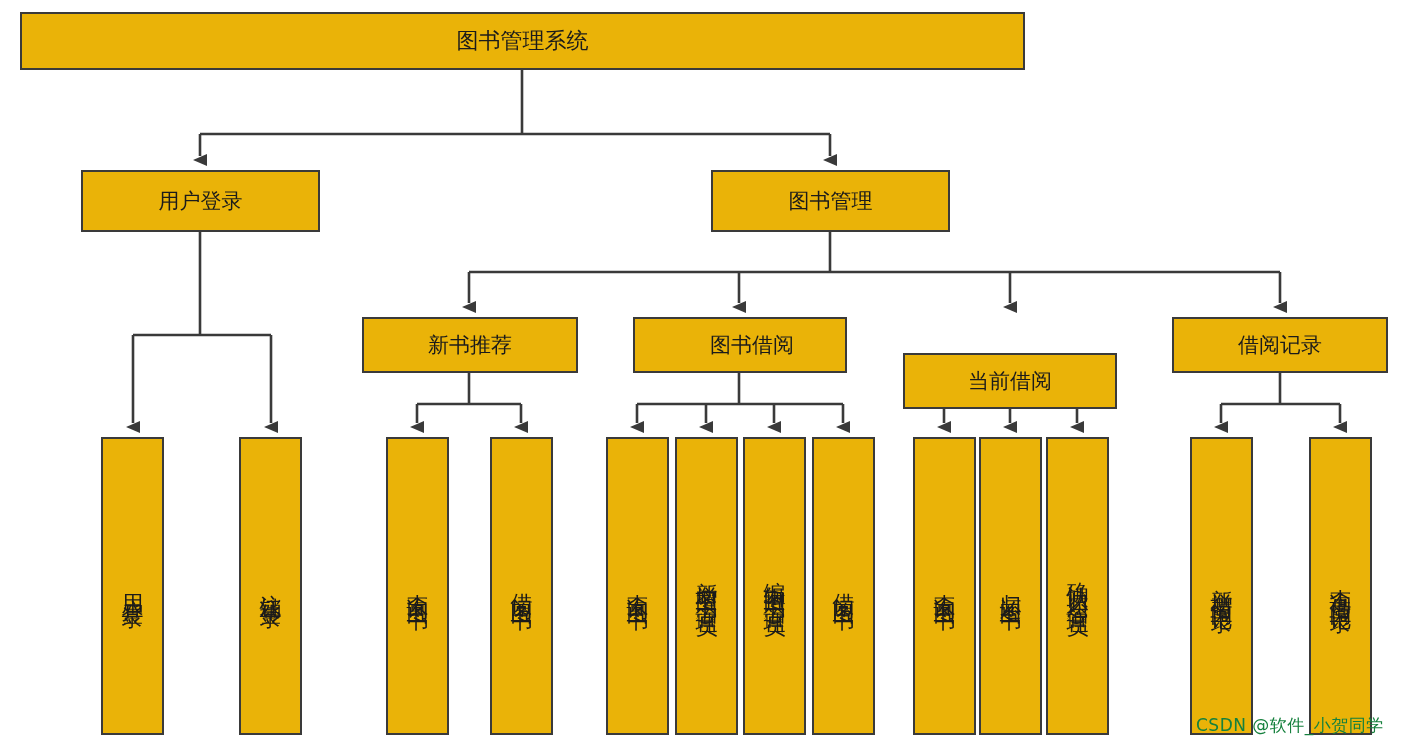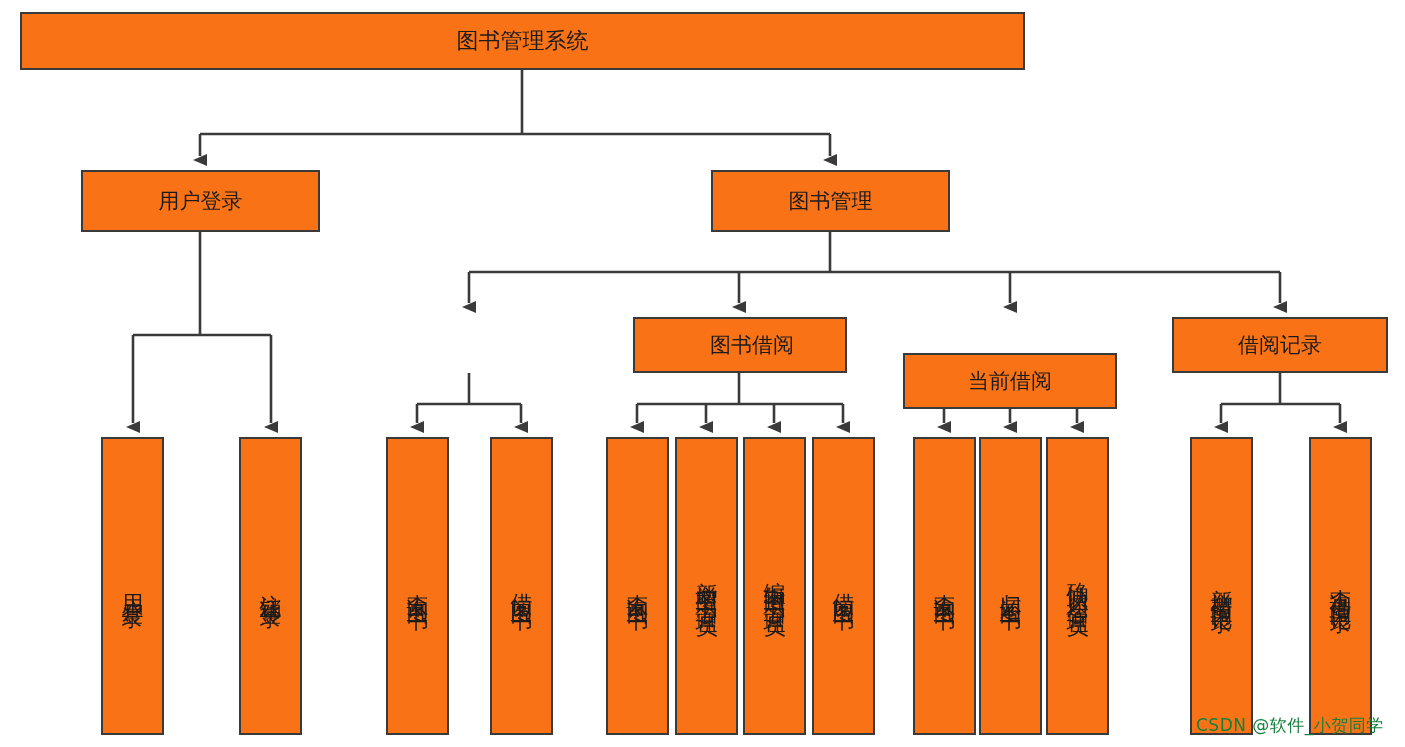--- a/index.html
+++ b/index.html
@@ -22,21 +22,21 @@
     position: absolute;
     left: 0;
     top: 0;
     width: 1405px;
     height: 747px;
     pointer-events: none;
   }
   .node {
     position: absolute;
     box-sizing: border-box;
-    background: #f97316;
+    background: #eab308;
     border: 2px solid #3a3a3a;
     display: flex;
     align-items: center;
     justify-content: center;
     color: #1b1b1b;
   }
   .node .label {
     text-align: center;
     line-height: 1.18;
     white-space: nowrap;
@@ -127,20 +127,23 @@
     <span class="label">图书管理系统</span>
   </div>
 
   <div class="node horiz" style="left:81px; top:170px; width:239px; height:62px;">
     <span class="label">用户登录</span>
   </div>
   <div class="node horiz" style="left:711px; top:170px; width:239px; height:62px;align-items:center;">
     <span class="label">图书管理</span>
   </div>
 
+  <div class="node horiz" style="left:362px; top:317px; width:216px; height:56px;">
+    <span class="label">新书推荐</span>
+  </div>
   <div class="node horiz" style="left:633px; top:317px; width:214px; height:56px;padding-left:24px;">
     <span class="label">图书借阅</span>
   </div>
   <div class="node horiz" style="left:903px; top:317px; width:214px; height:56px;margin-top:36px;">
     <span class="label">当前借阅</span>
   </div>
   <div class="node horiz" style="left:1172px; top:317px; width:216px; height:56px;">
     <span class="label">借阅记录</span>
   </div>
 

